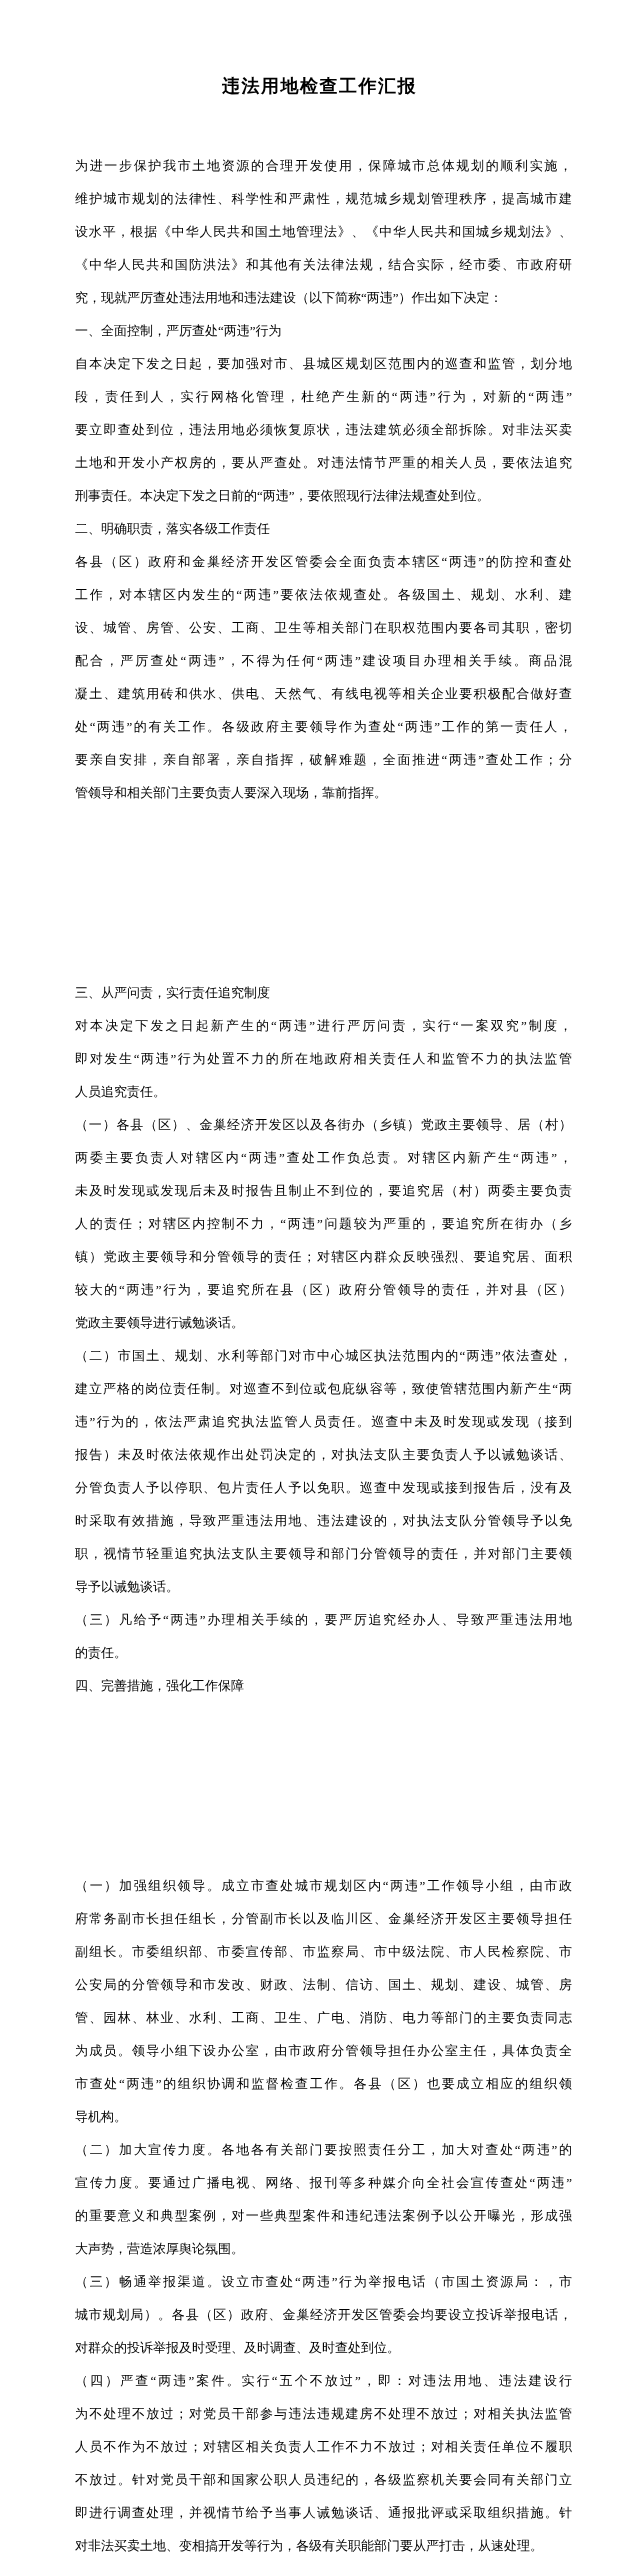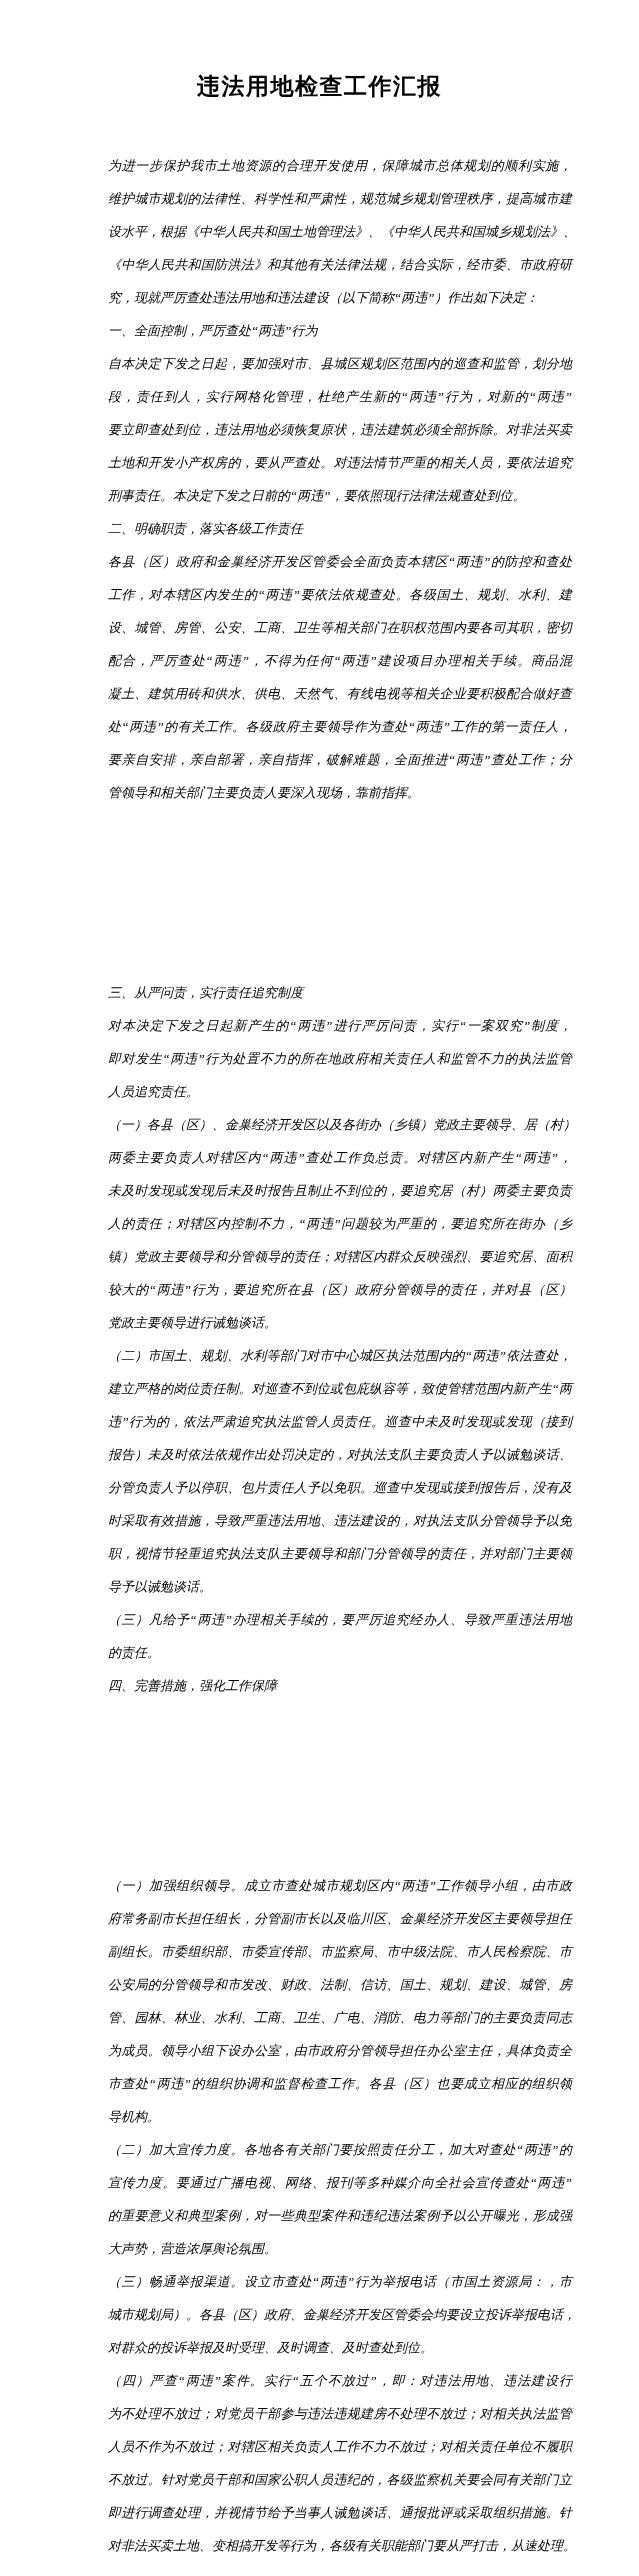--- a/index.html
+++ b/index.html
@@ -16,27 +16,26 @@
     color: #000000;
     font-family: "Liberation Serif", "DejaVu Serif", serif;
     overflow: hidden;
   }
   .doc-title {
     margin: 70px 0 0 0;
     padding: 0;
     height: 33px;
     line-height: 33px;
     text-align: center;
-    font-size: 23px;
+    font-size: 18px;
     font-weight: bold;
     letter-spacing: 1.5px;
   }
   .doc-body {
-    margin: 46px 67px 0 108px; 
-    font-style: italic;
+    margin: 46px 67px 0 75px; 
   }
   .tline {
     height: 33px;
     line-height: 33px;
     font-size: 13px;
     white-space: nowrap;
     text-align: justify;
     text-align-last: justify;
     text-justify: inter-character;
   }

